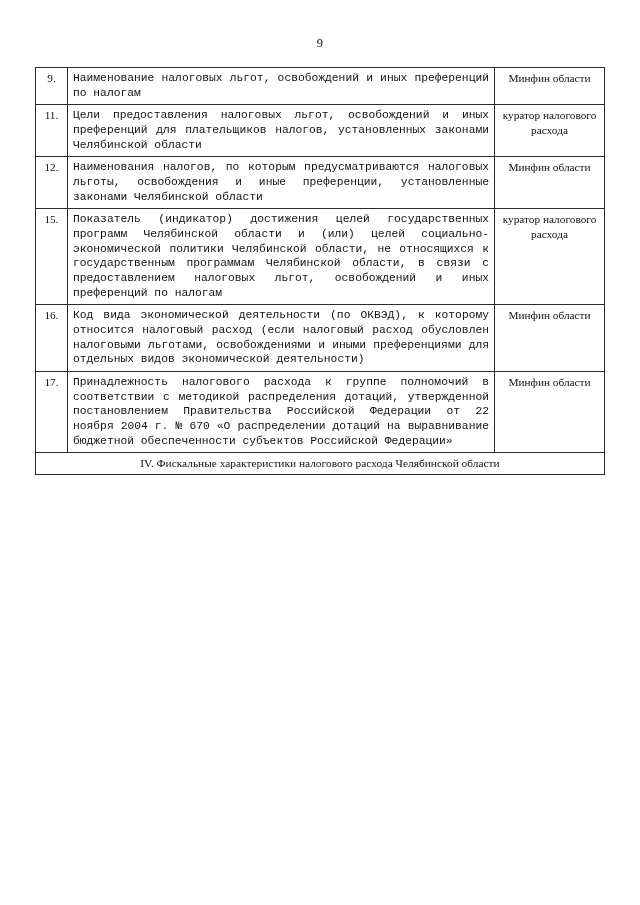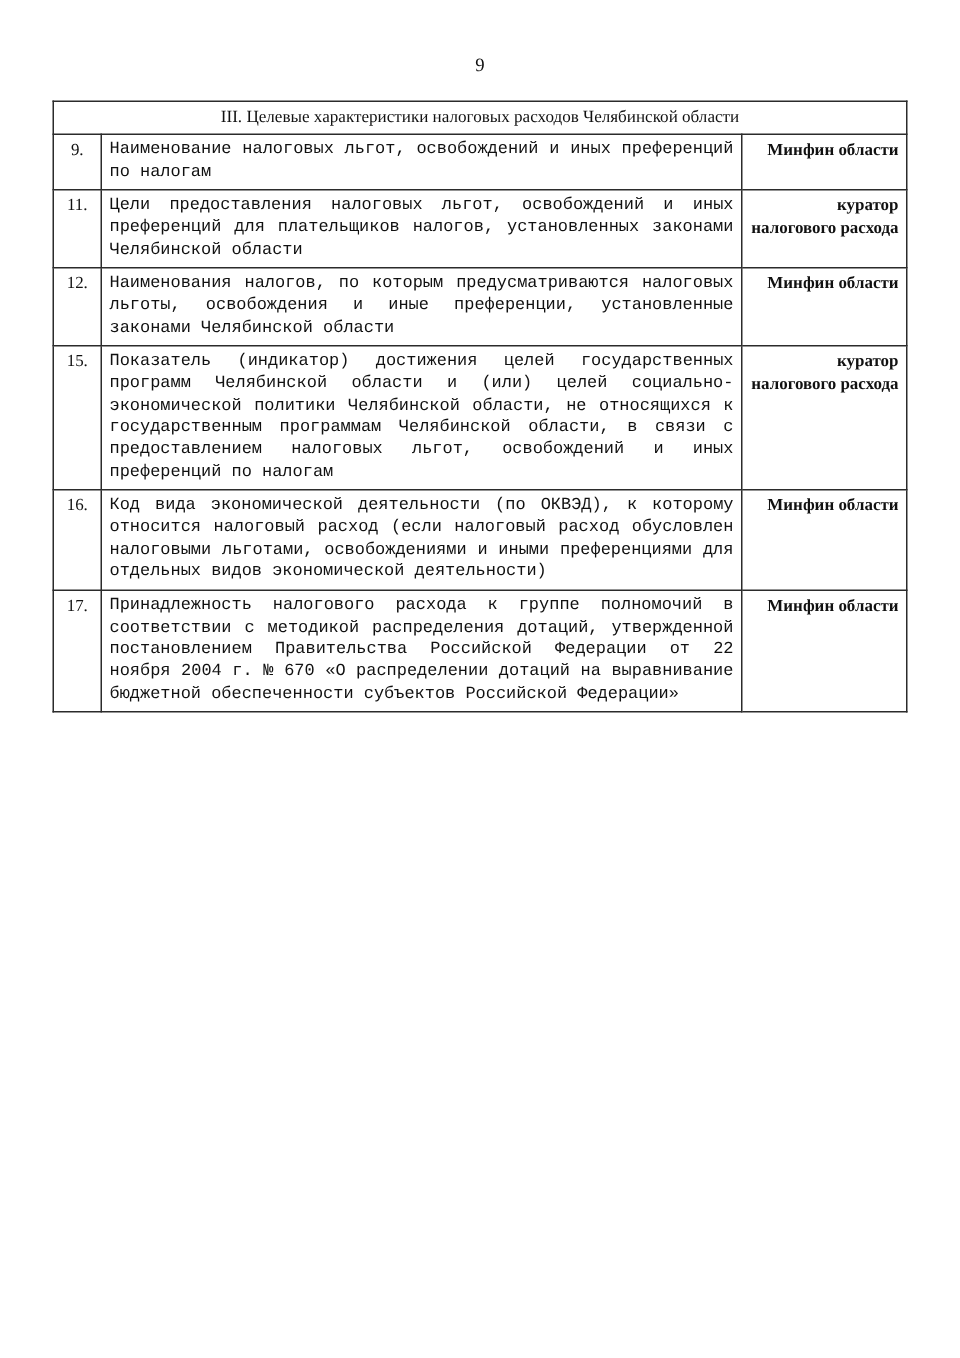--- a/index.html
+++ b/index.html
@@ -50,23 +50,22 @@
     padding-right: 2px;
   }
   td.body {
     text-align: justify;
     text-align-last: left;
     hyphens: manual;
     font-family: Liberation Mono, monospace;
   }
   td.src {
     width: 108px;
-    text-align: right;
+    text-align: center;
     padding-left: 6px;
-    font-weight: bold;
   }
   tr.section td {
     text-align: center;
     font-size: 11.4px;
     padding-top: 3px;
     padding-bottom: 3px;
   }
 </style>
 </head>
 <body>
@@ -76,23 +75,20 @@
   <div class="page-number">9</div>
 
   <table class="doc-table">
     <colgroup>
       <col style="width:32px">
       <col>
       <col style="width:110px">
     </colgroup>
     <tbody>
 
-      <tr class="section">
-        <td colspan="3">III. Целевые характеристики налоговых расходов Челябинской области</td>
-      </tr>
 
       <tr>
         <td class="num">9.</td>
         <td class="body">Наименование налоговых льгот, освобождений и иных преференций по налогам</td>
         <td class="src">Минфин области</td>
       </tr>
 
 
       <tr>
         <td class="num">11.</td>
@@ -119,18 +115,21 @@
         <td class="body">Код вида экономической деятельности (по ОКВЭД), к которому относится налоговый расход (если налоговый расход обусловлен налоговыми льготами, освобождениями и иными преференциями для отдельных видов экономической деятельности)</td>
         <td class="src">Минфин области</td>
       </tr>
 
       <tr>
         <td class="num">17.</td>
         <td class="body">Принадлежность налогового расхода к группе полномочий в соответствии с методикой распределения дотаций, утвержденной постановлением Правительства Российской Федерации от 22 ноября 2004 г. № 670 «О распределении дотаций на выравнивание бюджетной обеспеченности субъектов Российской Федерации»</td>
         <td class="src">Минфин области</td>
       </tr>
 
+      <tr class="section">
+        <td colspan="3">IV. Фискальные характеристики налогового расхода Челябинской области</td>
+      </tr>
 
 
     </tbody>
   </table>
 
 </div>
 
 </body></html>

